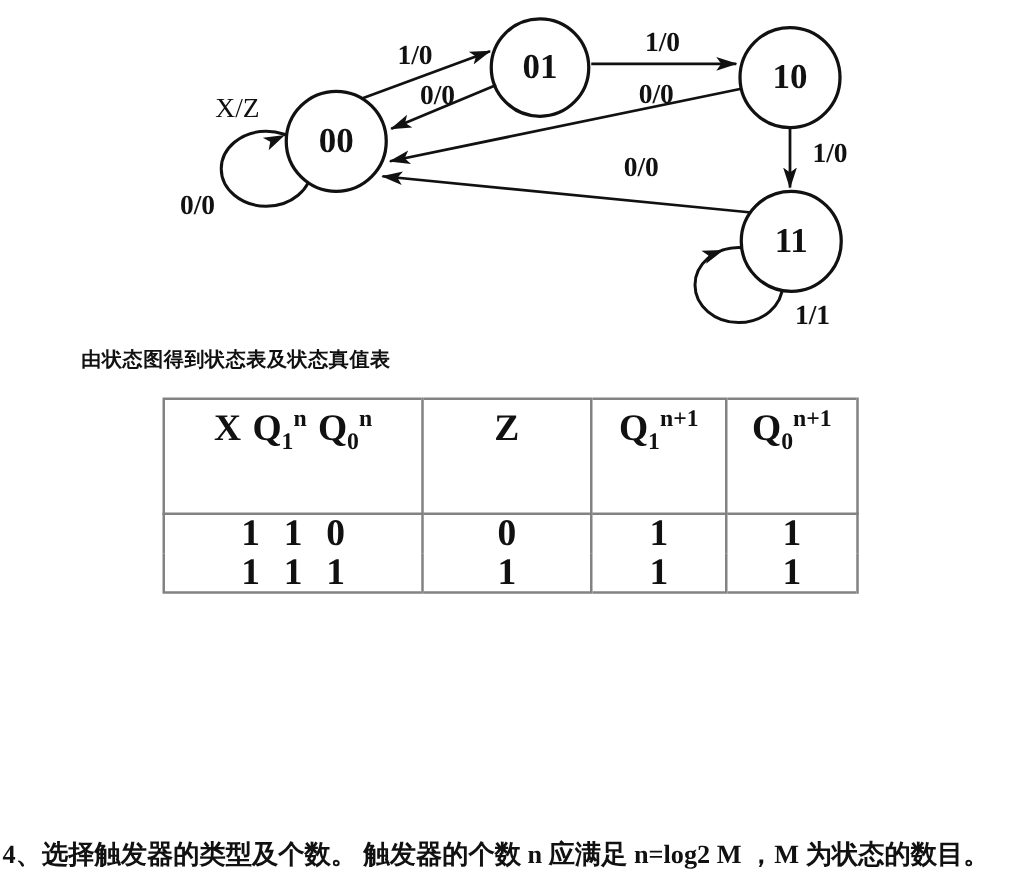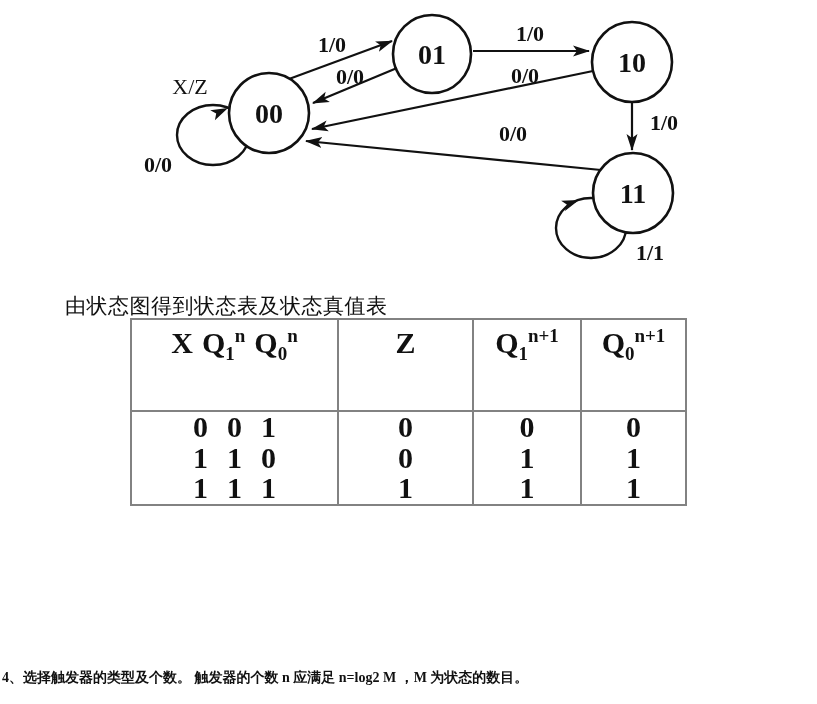--- a/index.html
+++ b/index.html
@@ -8,36 +8,36 @@
   svg{position:absolute;left:0;top:0;}
   svg text{font-family:"Liberation Serif",serif;fill:#111;}
   .state-circle{fill:#ffffff;stroke:#111;stroke-width:2.6px;}
   .edge-line{stroke:#111;stroke-width:2.2px;fill:none;}
   .loop{stroke:#111;stroke-width:2.4px;fill:none;}
   .arrow-fill{fill:#111;stroke:none;}
   .state-label{font-size:28px;font-weight:bold;text-anchor:middle;dominant-baseline:central;}
   .edge-label{font-size:22px;font-weight:bold;text-anchor:middle;dominant-baseline:central;}
   .legend-label{font-size:22px;font-weight:normal;text-anchor:middle;dominant-baseline:central;}
 
-  .caption{position:absolute;left:65px;top:292px;font-size:21px;font-weight:normal;
+  .caption{position:absolute;left:65px;top:278px;font-size:16px;font-weight:bold;
            font-family:"Liberation Sans",sans-serif;letter-spacing:0.5px;white-space:nowrap;}
 
   table.truth{position:absolute;left:130px;top:318px;width:555px;border-collapse:collapse;
               table-layout:fixed;border:2px solid #828282;padding-left:34px;}
   table.truth th{height:84px;vertical-align:top;padding:6px 0 0 0;text-align:center;
                  font-size:30px;font-weight:bold;border-left:2px solid #828282;
                  border-right:2px solid #828282;border-bottom:2px solid #828282;}
   table.truth td{height:30.5px;padding:0;text-align:center;font-size:30px;font-weight:bold;
                  line-height:1;border-left:2px solid #828282;border-right:2px solid #828282;}
   table.truth sub{font-size:19px;line-height:0;}
   table.truth sup{font-size:19px;line-height:0;}
   .hgap{display:inline-block;width:9px;}
   .dgap{margin-right:19px;}
 
-  .footer{position:absolute;left:2px;top:669px;width:813px;font-size:14px;font-weight:bold;
+  .footer{position:absolute;left:2px;top:669px;width:813px;font-size:21px;font-weight:bold;
           font-family:"Liberation Serif",serif;white-space:nowrap;}
 </style>
 </head>
 <body>
 
 <div class="page">
 
   <svg id="diagram" width="720" height="270" viewBox="0 0 720 270">
     <defs>
       <marker id="arrowhead" markerUnits="userSpaceOnUse" markerWidth="20" markerHeight="14" refX="16" refY="7" orient="auto">
@@ -91,26 +91,20 @@
         <th>
           <span>Q</span><sub>1</sub><sup>n+1</sup>
         </th>
         <th>
           <span>Q</span><sub>0</sub><sup>n+1</sup>
         </th>
       </tr>
     </thead>
     <tbody id="table-body">
         <tr>
-          <td><span class="dgap">0</span><span class="dgap">0</span><span>1</span></td>
-          <td>0</td>
-          <td>0</td>
-          <td>0</td>
-        </tr>
-        <tr>
           <td><span class="dgap">1</span><span class="dgap">1</span><span>0</span></td>
           <td>0</td>
           <td>1</td>
           <td>1</td>
         </tr>
         <tr>
           <td><span class="dgap">1</span><span class="dgap">1</span><span>1</span></td>
           <td>1</td>
           <td>1</td>
           <td>1</td>

